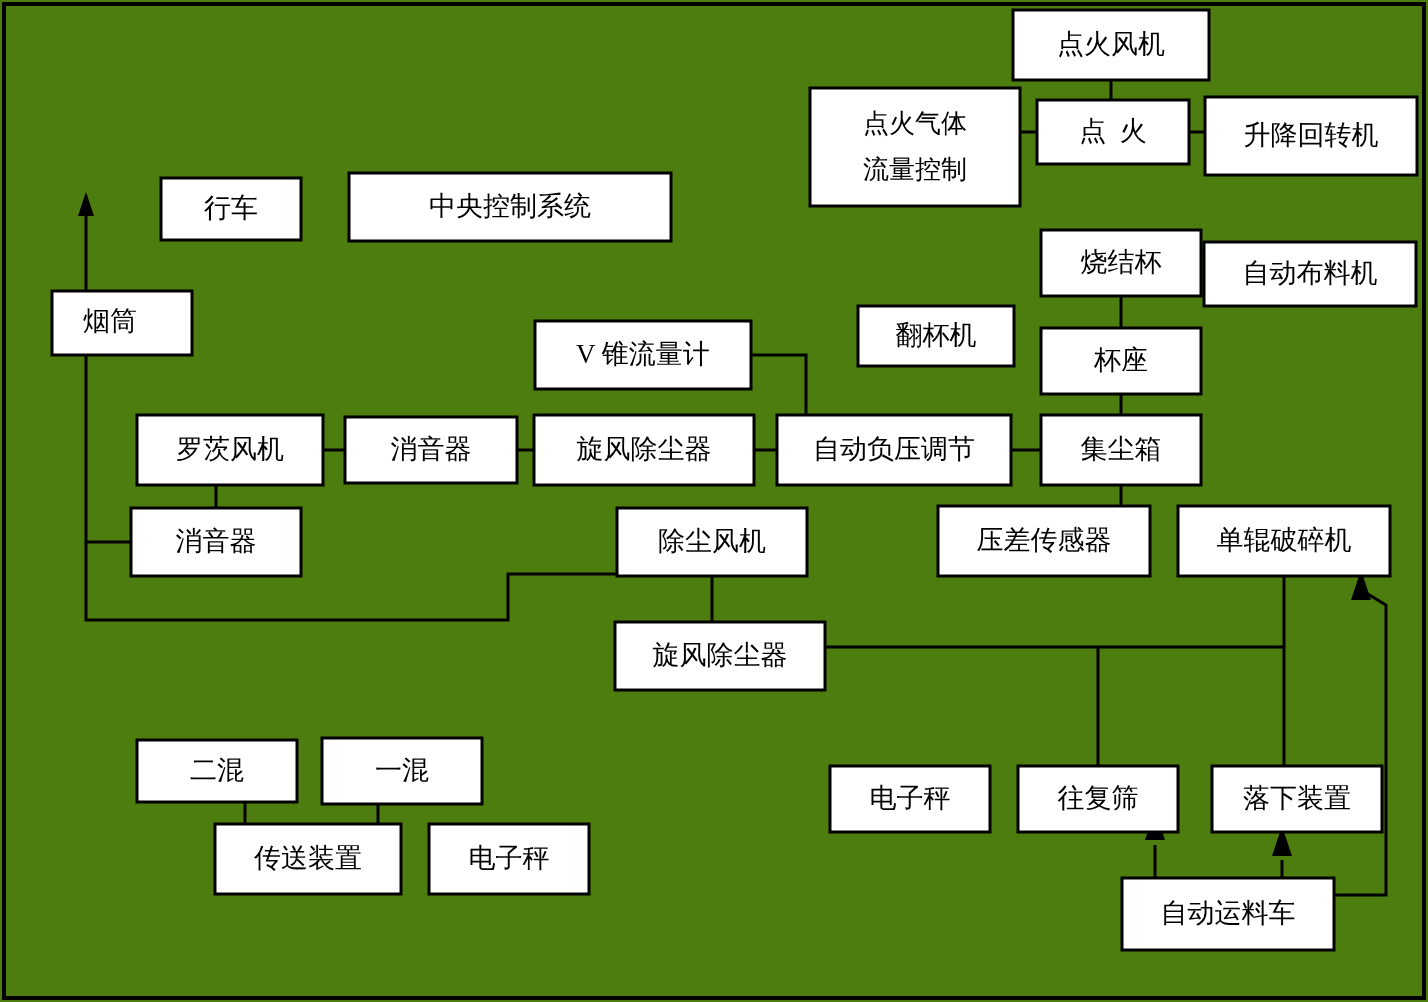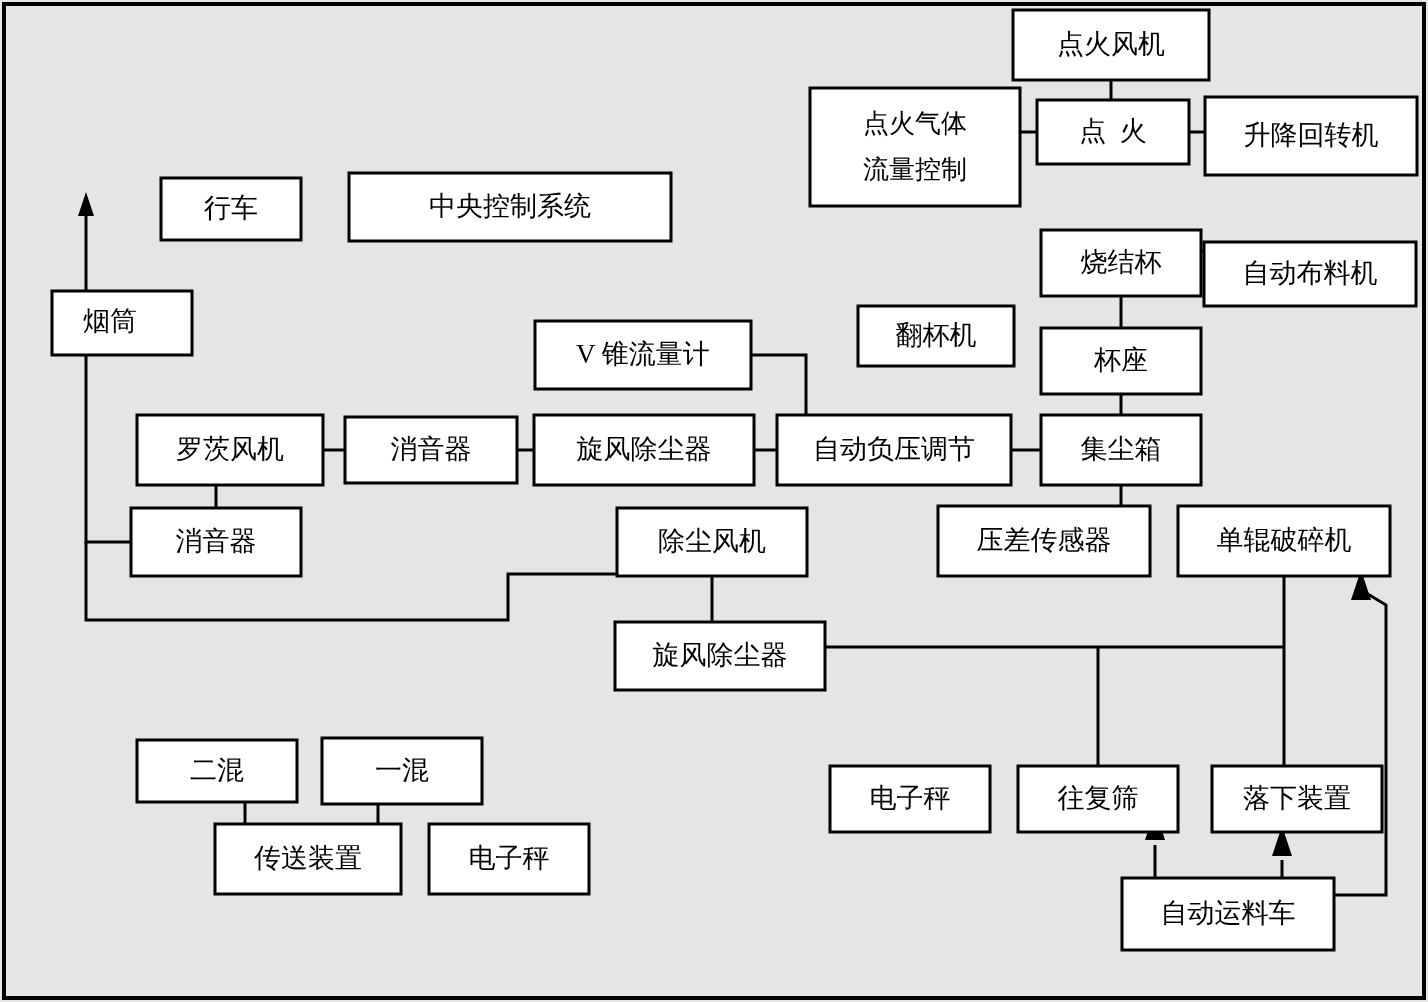--- a/index.html
+++ b/index.html
@@ -8,21 +8,21 @@
     padding: 0;
     background: #ffffff;
   }
   body {
     font-family: "Liberation Serif", "DejaVu Serif", serif;
   }
   #diagram-root {
     position: relative;
     width: 1428px;
     height: 1002px;
-    background: #e5e5e5;
+    background: #4d7c0f;
     overflow: hidden;
   }
   svg#flow {
     display: block;
     width: 1428px;
     height: 1002px;
   }
   .node-rect {
     fill: #ffffff;
     stroke: #000000;

